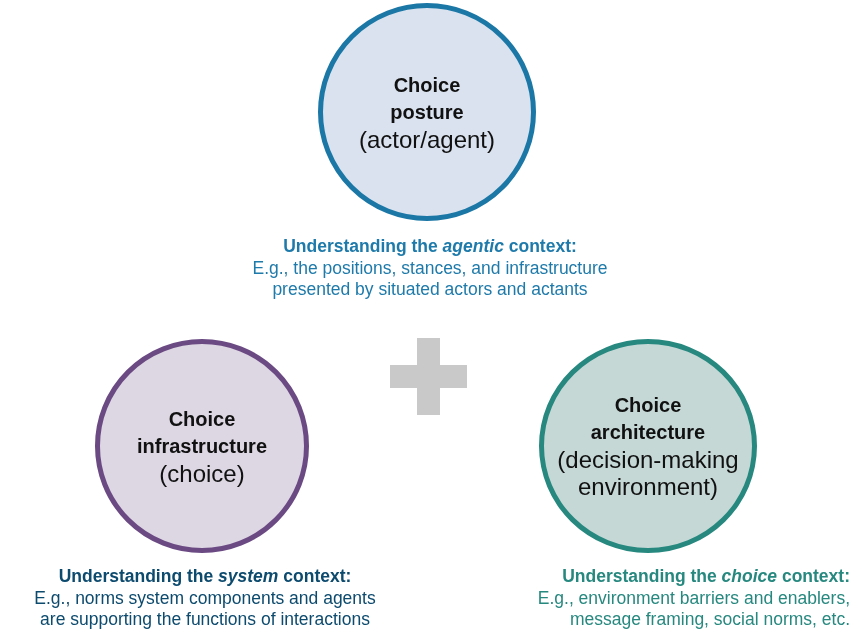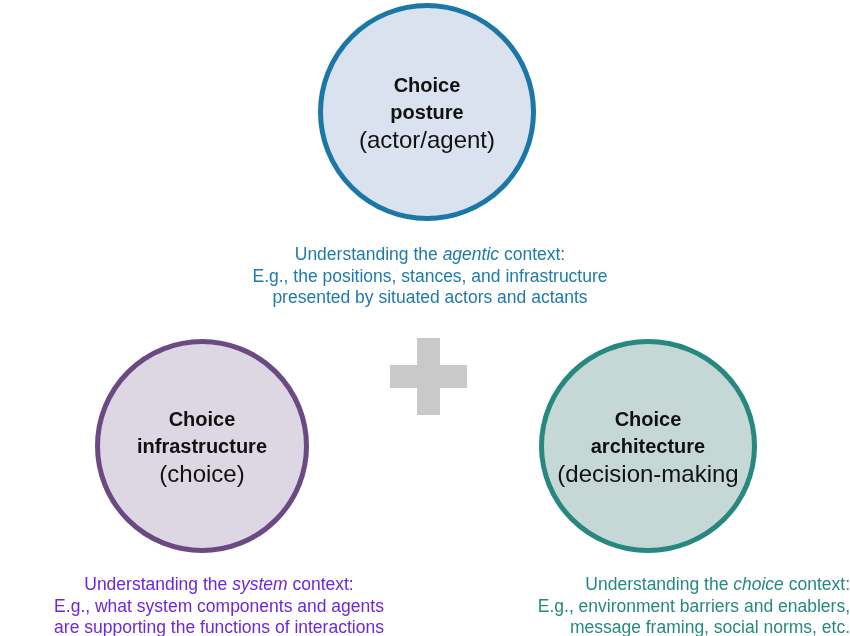--- a/index.html
+++ b/index.html
@@ -10,23 +10,23 @@
               text-align: center; color: #111; }
     .circle .title { font-weight: bold; font-size: 20px; line-height: 27px; }
     .circle .sub { font-size: 24px; line-height: 27px; }
     #c-top { left: 318px; top: 3px; width: 218px; height: 218px;
              background: #d9e2ee; border: 5px solid #1b77a6; }
     #c-left { left: 95px; top: 339px; width: 214px; height: 214px;
               background: #ddd6e3; border: 5px solid #6b4a83; }
     #c-right { left: 539px; top: 339px; width: 218px; height: 214px;
                background: #c5d8d6; border: 5px solid #26887f; }
     .caption { position: absolute; text-align: center; font-size: 17.5px; line-height: 21.5px; }
-    .caption .head { font-weight: normal; margin-top: 8px; }
+    .caption .head { font-weight: bold; }
     #cap-top { left: 180px; width: 500px; top: 236px; color: #1e7aaa; }
-    #cap-left { left: 14px; width: 410px; top: 566px; color: #6d28d9; }
+    #cap-left { left: 0px; width: 410px; top: 566px; color: #0c4a6e; }
     #cap-right { left: 440px; width: 410px; top: 566px; color: #26887f; text-align: right; }
     #plus { position: absolute; left: 390px; top: 338px; width: 77px; height: 77px; }
     #plus .v { position: absolute; left: 27px; top: 0; width: 23px; height: 77px; background: #c9c9c9; }
     #plus .h { position: absolute; left: 0; top: 27px; width: 77px; height: 23px; background: #c9c9c9; }
   </style>
 </head>
 <body>
 
 <div id="c-top" class="circle">
   <div class="title">Choice</div>
@@ -48,25 +48,26 @@
 <div id="c-left" class="circle">
   <div class="title">Choice</div>
   <div class="title">infrastructure</div>
   <div class="sub">(choice)</div>
 </div>
 
 <div id="c-right" class="circle">
   <div class="title">Choice</div>
   <div class="title">architecture</div>
   <div class="sub">(decision-making</div>
+  <div class="sub">environment)</div>
 </div>
 
 <div id="cap-left" class="caption">
   <div class="head"><span>Understanding the </span><em>system</em><span> context:</span></div>
-  <div>E.g., what system components and agents</div>
+  <div>E.g., norms system components and agents</div>
   <div>are supporting the functions of interactions</div>
 </div>
 
 <div id="cap-right" class="caption">
   <div class="head"><span>Understanding the </span><em>choice</em><span> context:</span></div>
   <div>E.g., environment barriers and enablers,</div>
   <div>message framing, social norms, etc.</div>
 </div>
 
 </body></html>

